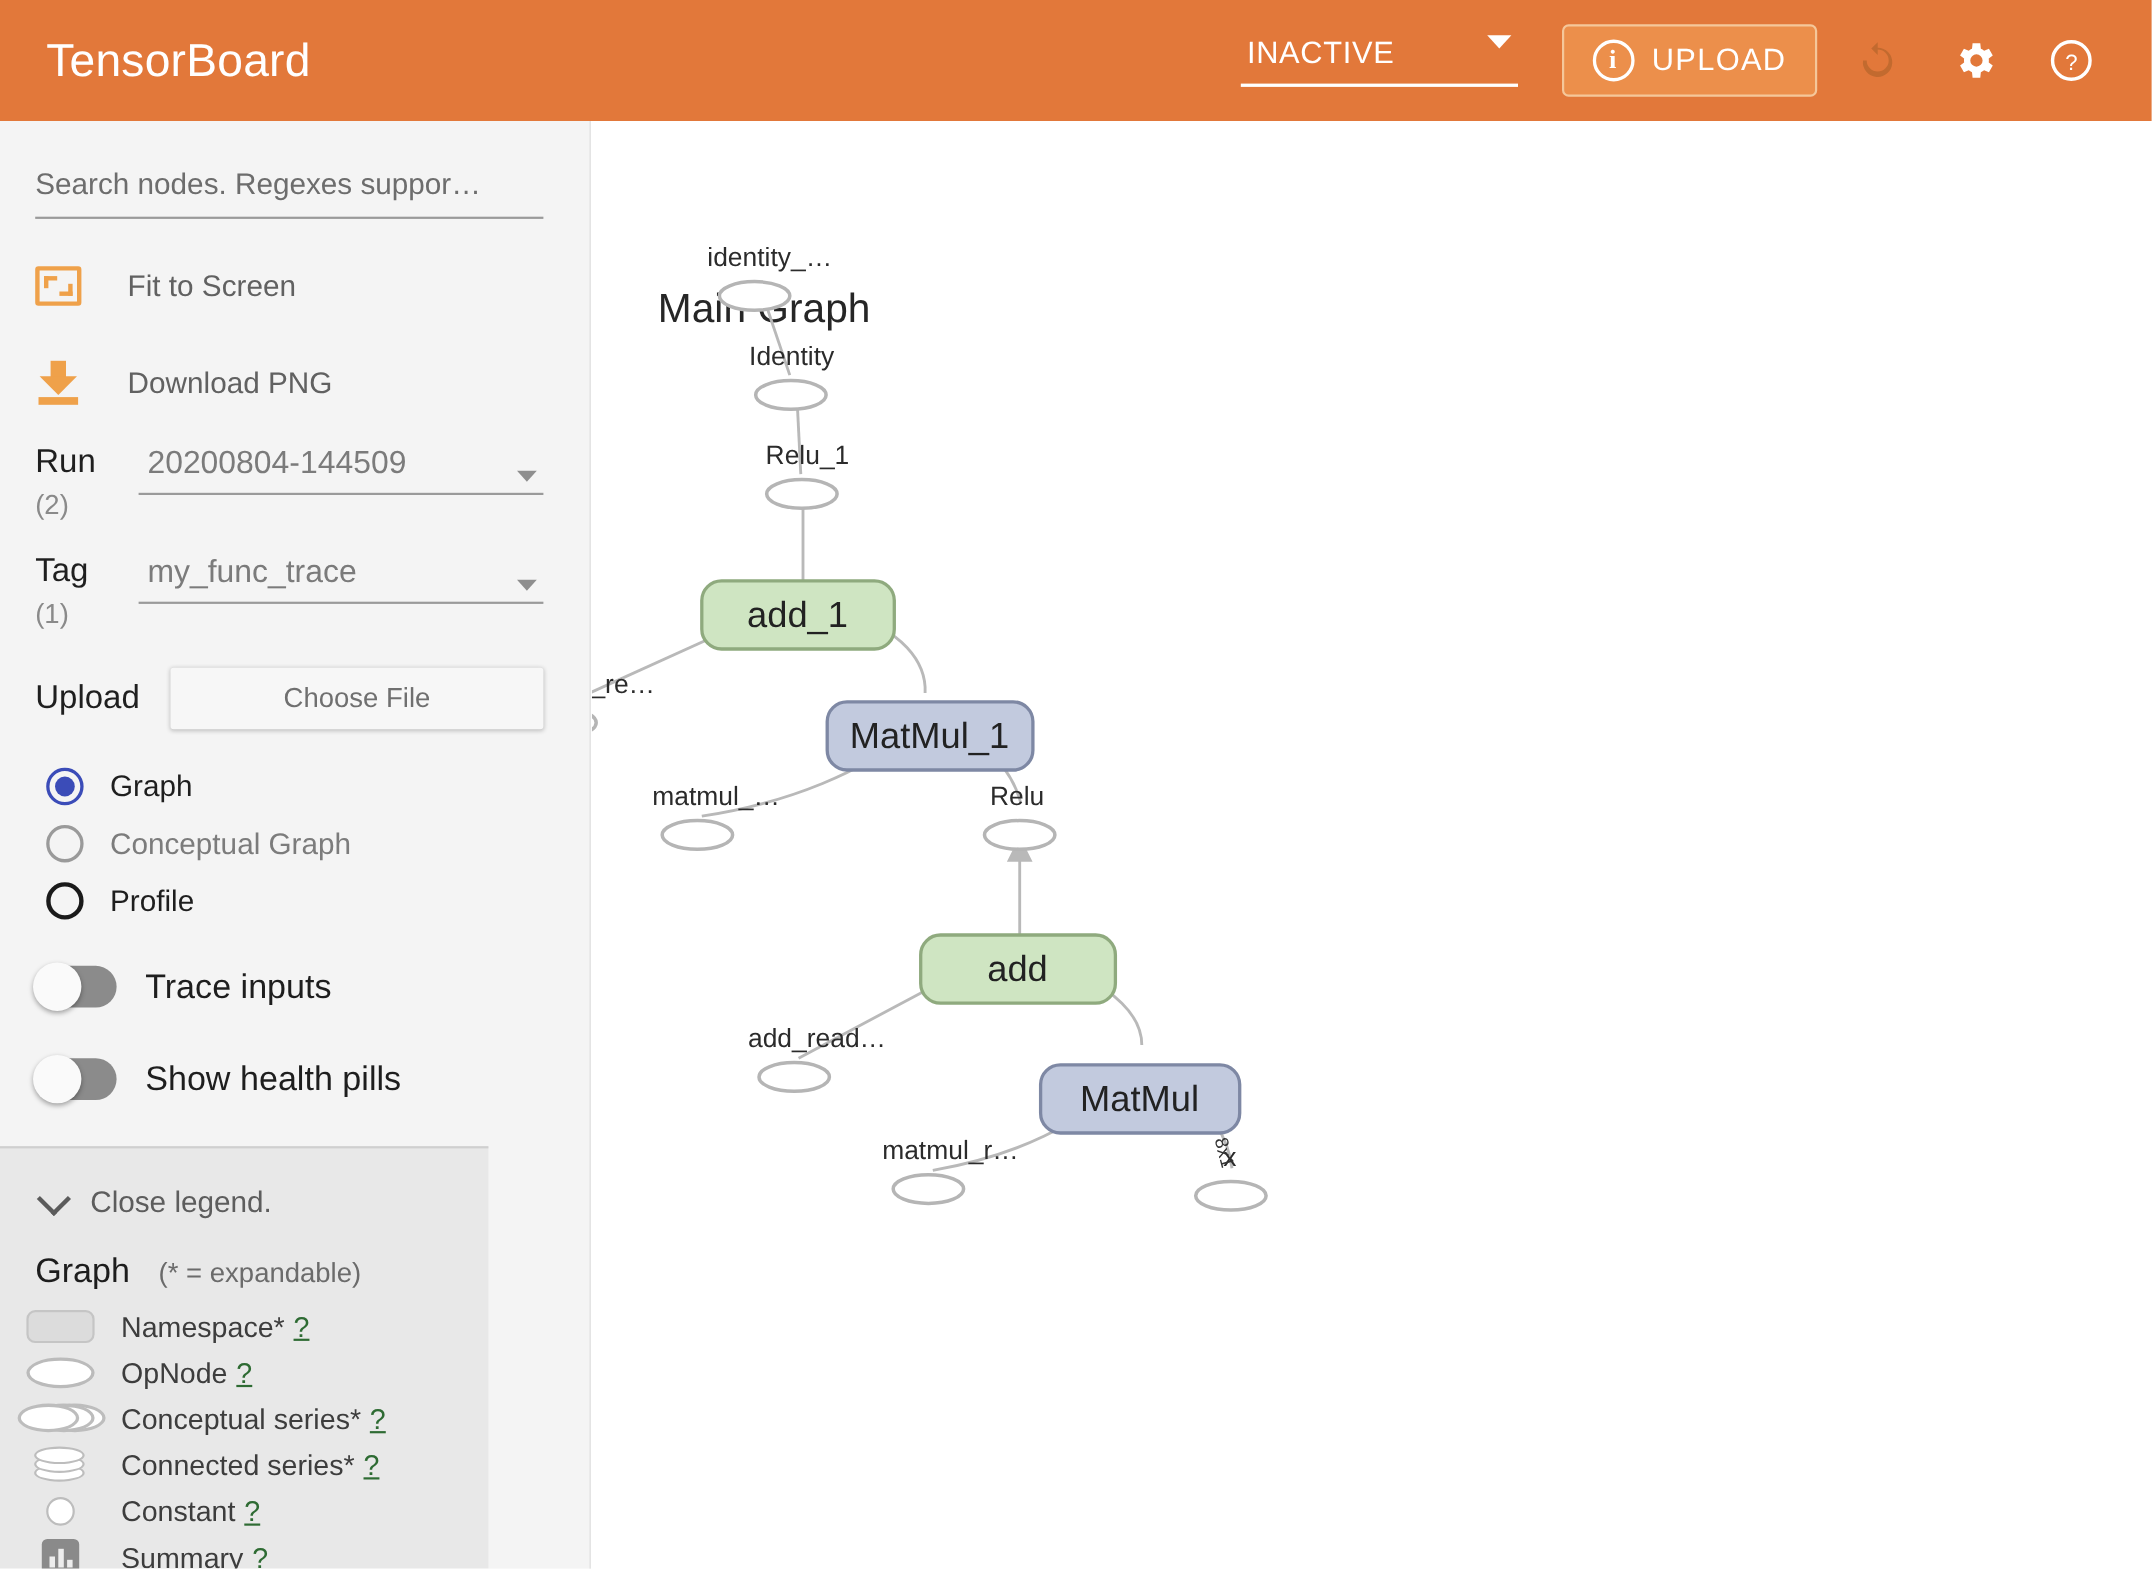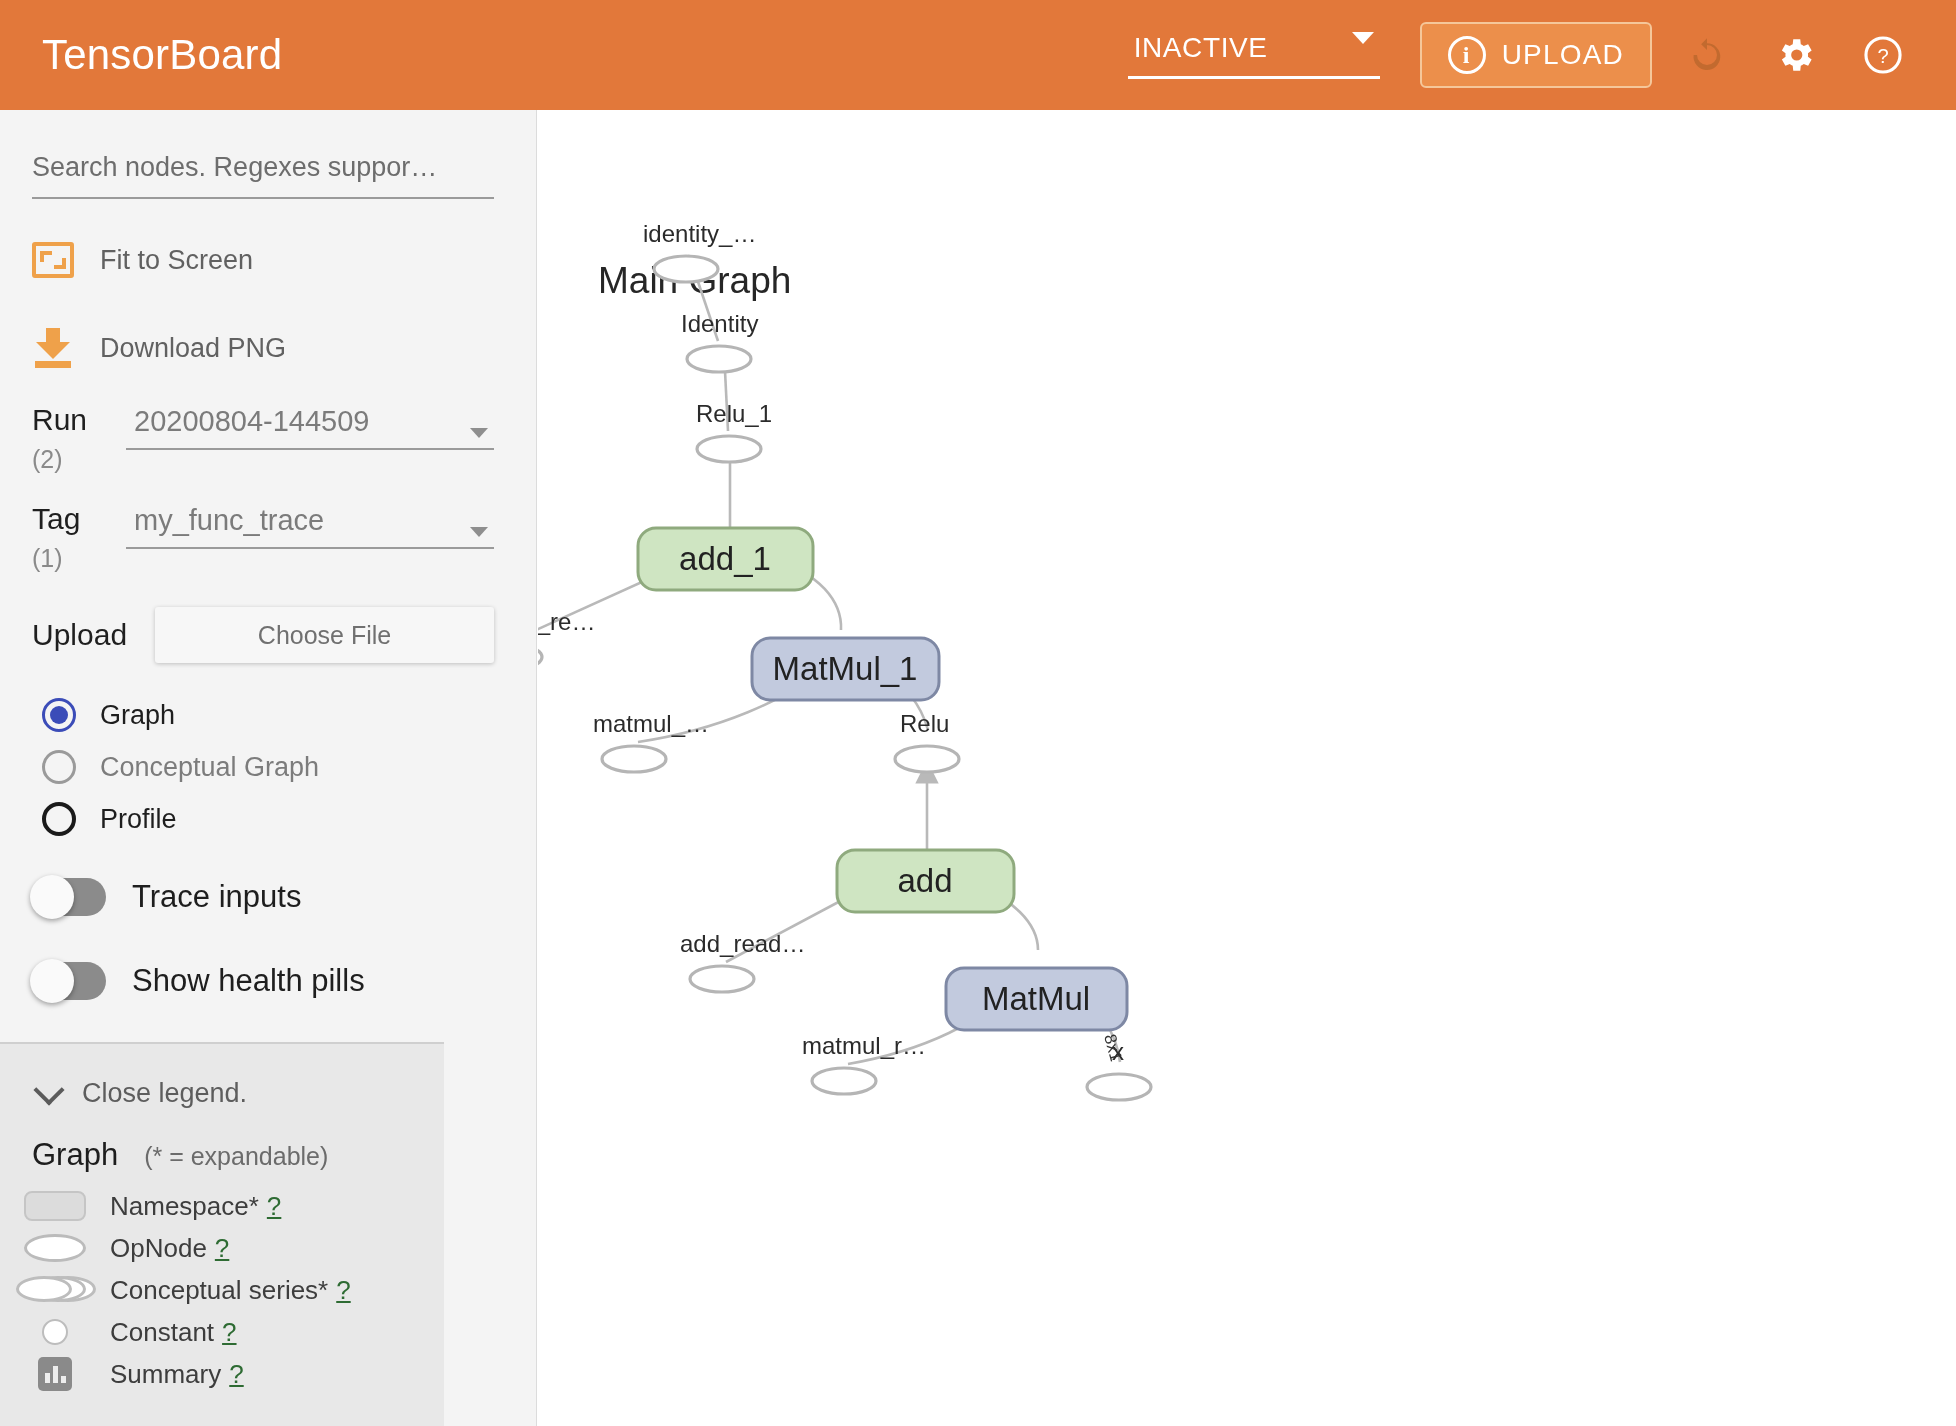--- a/index.html
+++ b/index.html
@@ -76,21 +76,21 @@
   .search-wrap { margin: 42px 42px 0 32px; }
   .search-input {
     width: 100%; border: none; outline: none; background: transparent;
     border-bottom: 2px solid #9a9a9a;
     font-family: "Liberation Sans", sans-serif;
     font-size: 27px; color: #5f5f5f; padding-bottom: 14px;
   }
   .search-input::placeholder { color: #6d6d6d; }
 
   .tool-row {
-    display: flex; align-items: center; gap: 26px;
+    display: flex; align-items: center; gap: 42px;
     margin: 34px 0 0 32px; height: 54px;
   }
   .tool-label { font-size: 27px; color: #616161; }
   .fit-icon {
     width: 42px; height: 36px; border: 4px solid #efa14a; border-radius: 3px;
     position: relative;
   }
   .fit-icon::before, .fit-icon::after {
     content: ""; position: absolute; background: #efa14a;
   }
@@ -375,20 +375,30 @@
         <span class="legend-sym">
             <span class="sym-unconn">
               <i></i>
               <i></i>
               <i></i>
             </span>
           </span>
         <span class="legend-txt"><span>Conceptual series*</span><span class="qmark">?</span></span>
       </div>
 
+      <div class="legend-item">
+        <span class="legend-sym">
+            <span class="sym-conn">
+              <i></i>
+              <i></i>
+              <i></i>
+            </span>
+          </span>
+        <span class="legend-txt"><span>Connected series*</span><span class="qmark">?</span></span>
+      </div>
 
       <div class="legend-item">
         <span class="legend-sym">
             <i class="sym-const"></i>
           </span>
         <span class="legend-txt"><span>Constant</span><span class="qmark">?</span></span>
       </div>
 
       <div class="legend-item">
         <span class="legend-sym">

